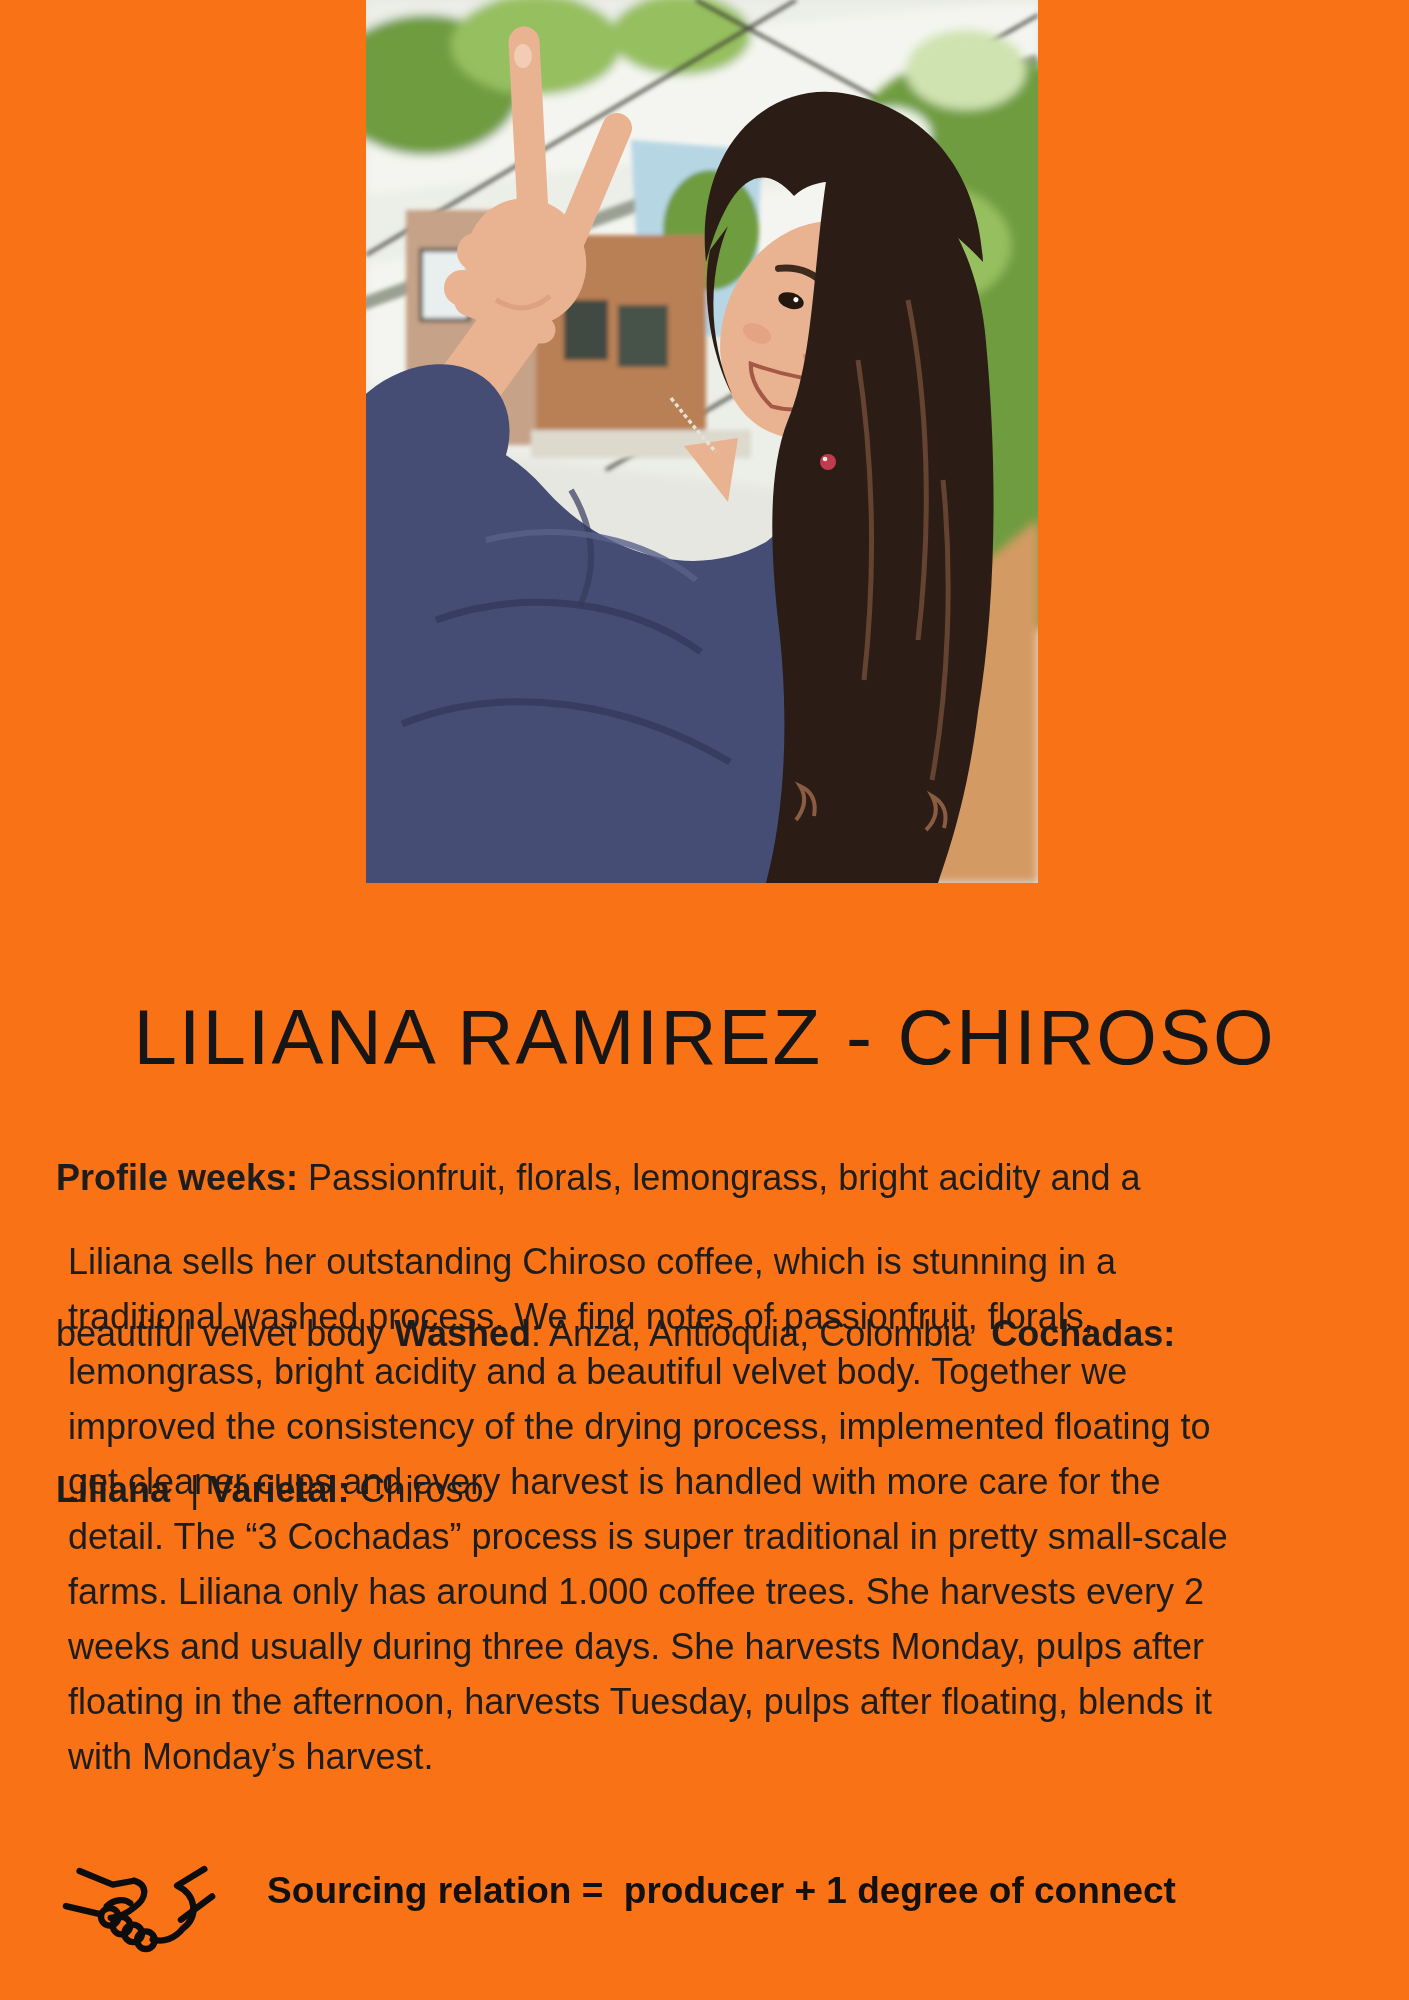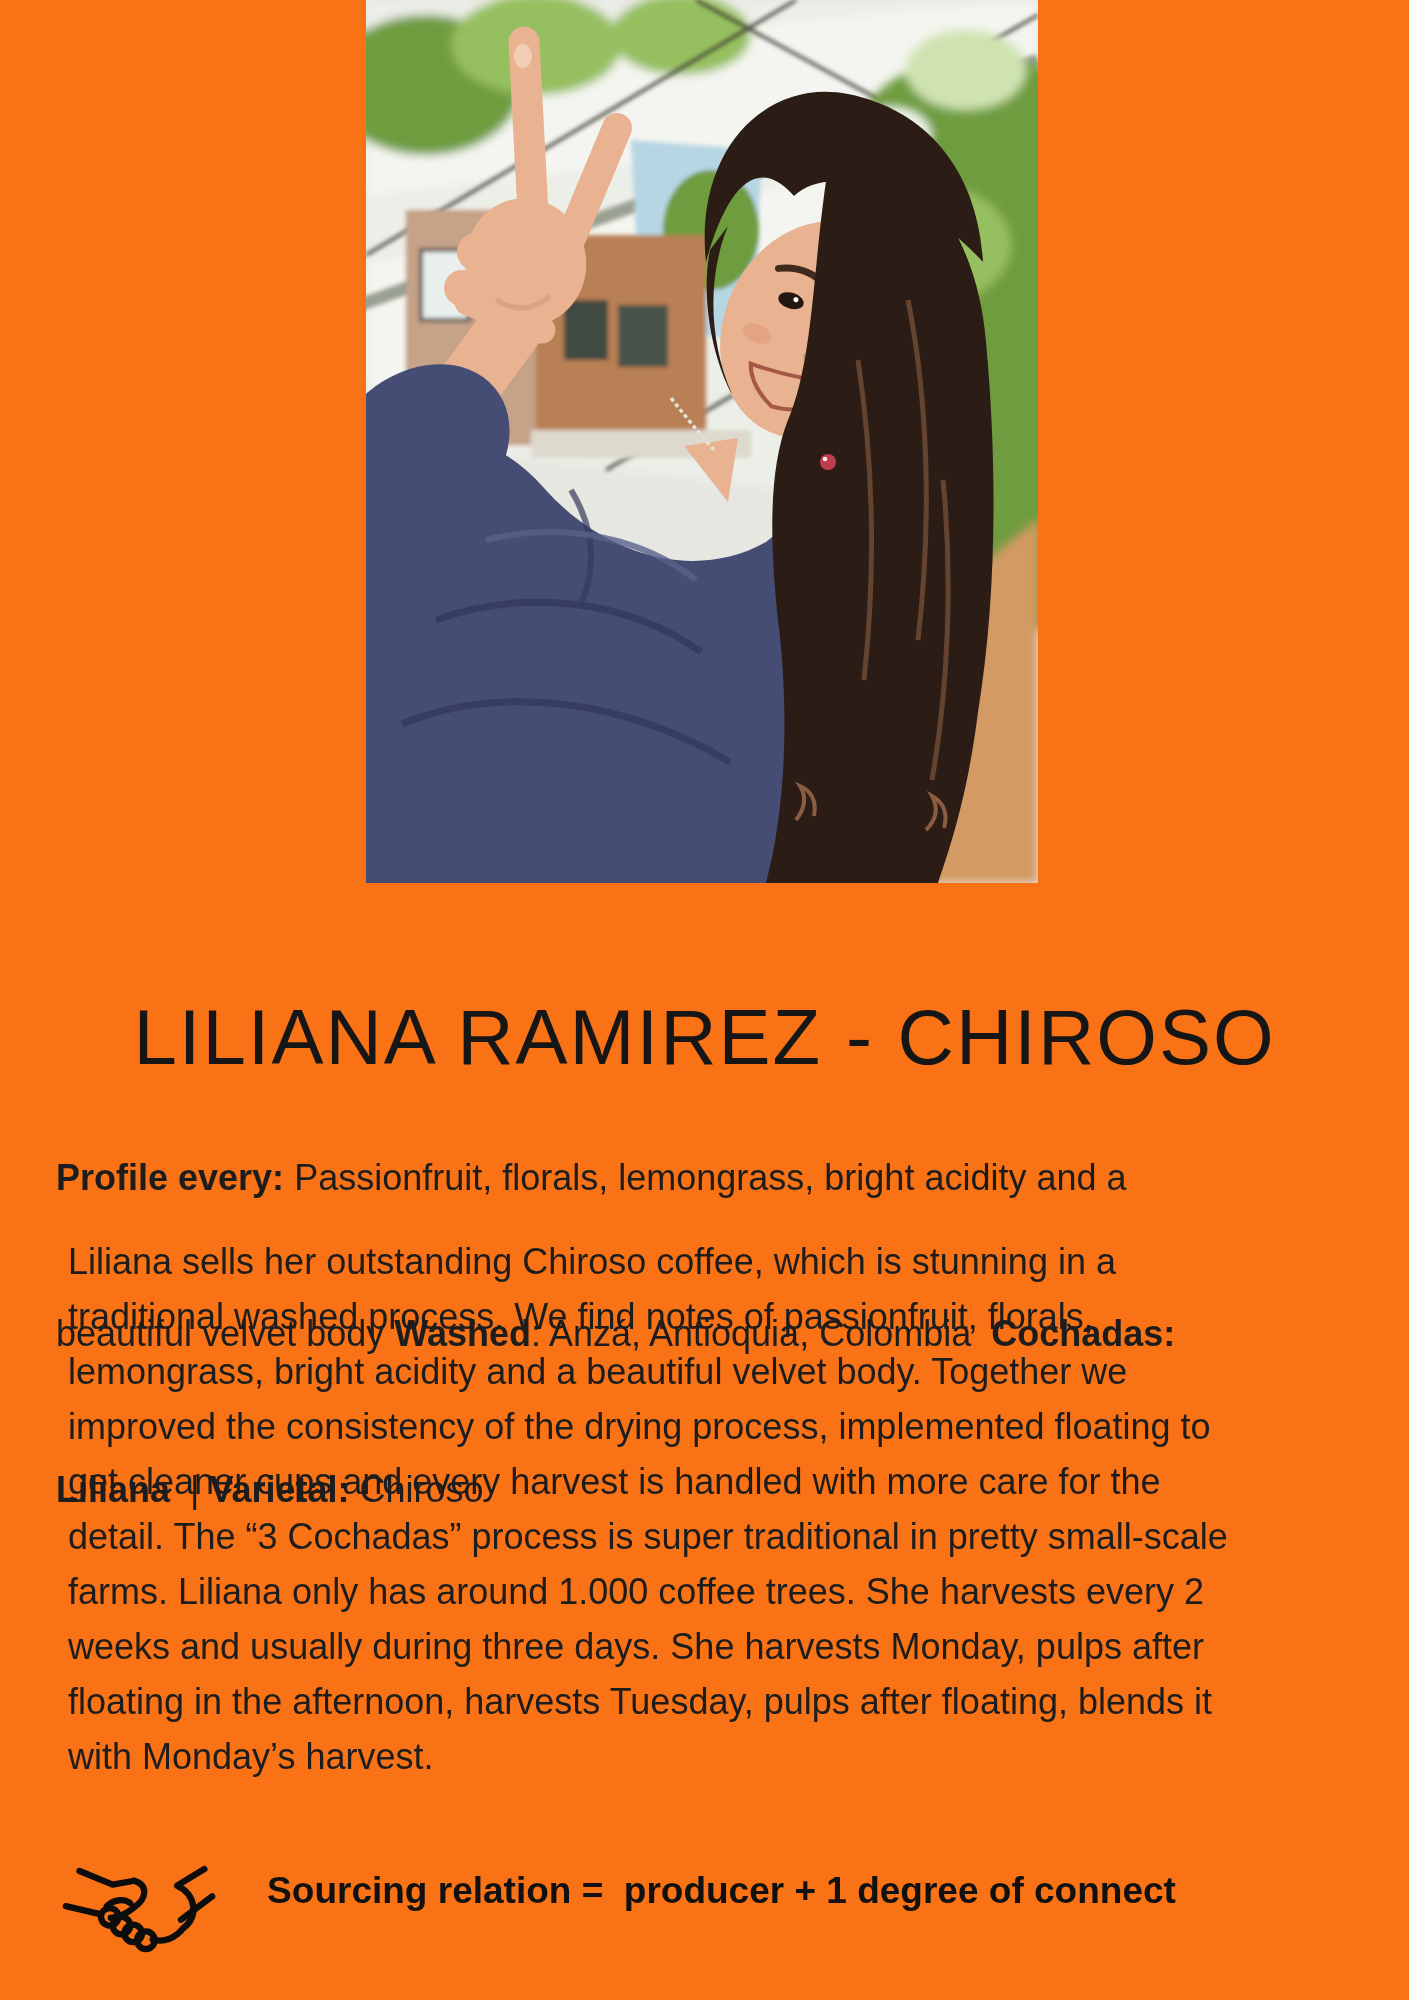--- a/index.html
+++ b/index.html
@@ -166,21 +166,21 @@
       </g>
 
       <circle class="f-earring" cx="462" cy="462" r="8"></circle>
       <circle cx="459" cy="459" r="2.3" fill="#fff" opacity="0.9"></circle>
     </svg>
   </div>
 
   <h1 class="title">LILIANA RAMIREZ - CHIROSO</h1>
 
   <div class="notes">
-    <div class="line"><b>Profile every:</b><span> Passionfruit, florals, lemongrass, bright acidity and a</span></div>
+    <div class="line"><b>Profile weeks:</b><span> Passionfruit, florals, lemongrass, bright acidity and a</span></div>
     <div class="line"><span>beautiful velvet body </span><b>Washed</b><span>: Anzá, Antioquia, Colombia  </span><b>Cochadas:</b></div>
     <div class="line"><b>Liliana</b><span>  | </span><b>Varietal:</b><span> Chiroso</span></div>
   </div>
 
   <div class="desc"><div class="line">Liliana sells her outstanding Chiroso coffee, which is stunning in a</div><div class="line">traditional washed process. We find notes of passionfruit, florals,</div><div class="line">lemongrass, bright acidity and a beautiful velvet body. Together we</div><div class="line">improved the consistency of the drying process, implemented floating to</div><div class="line">get cleaner cups and every harvest is handled with more care for the</div><div class="line">detail. The “3 Cochadas” process is super traditional in pretty small-scale</div><div class="line">farms. Liliana only has around 1.000 coffee trees. She harvests every 2</div><div class="line">weeks and usually during three days. She harvests Monday, pulps after</div><div class="line">floating in the afternoon, harvests Tuesday, pulps after floating, blends it</div><div class="line">with Monday’s harvest.</div></div>
 
   <div class="footer">
     <span class="footer-icon">
       <svg viewBox="0 0 160 100">
         <path class="s-ink" d="M18,10 L52,24 L74,20"></path>

